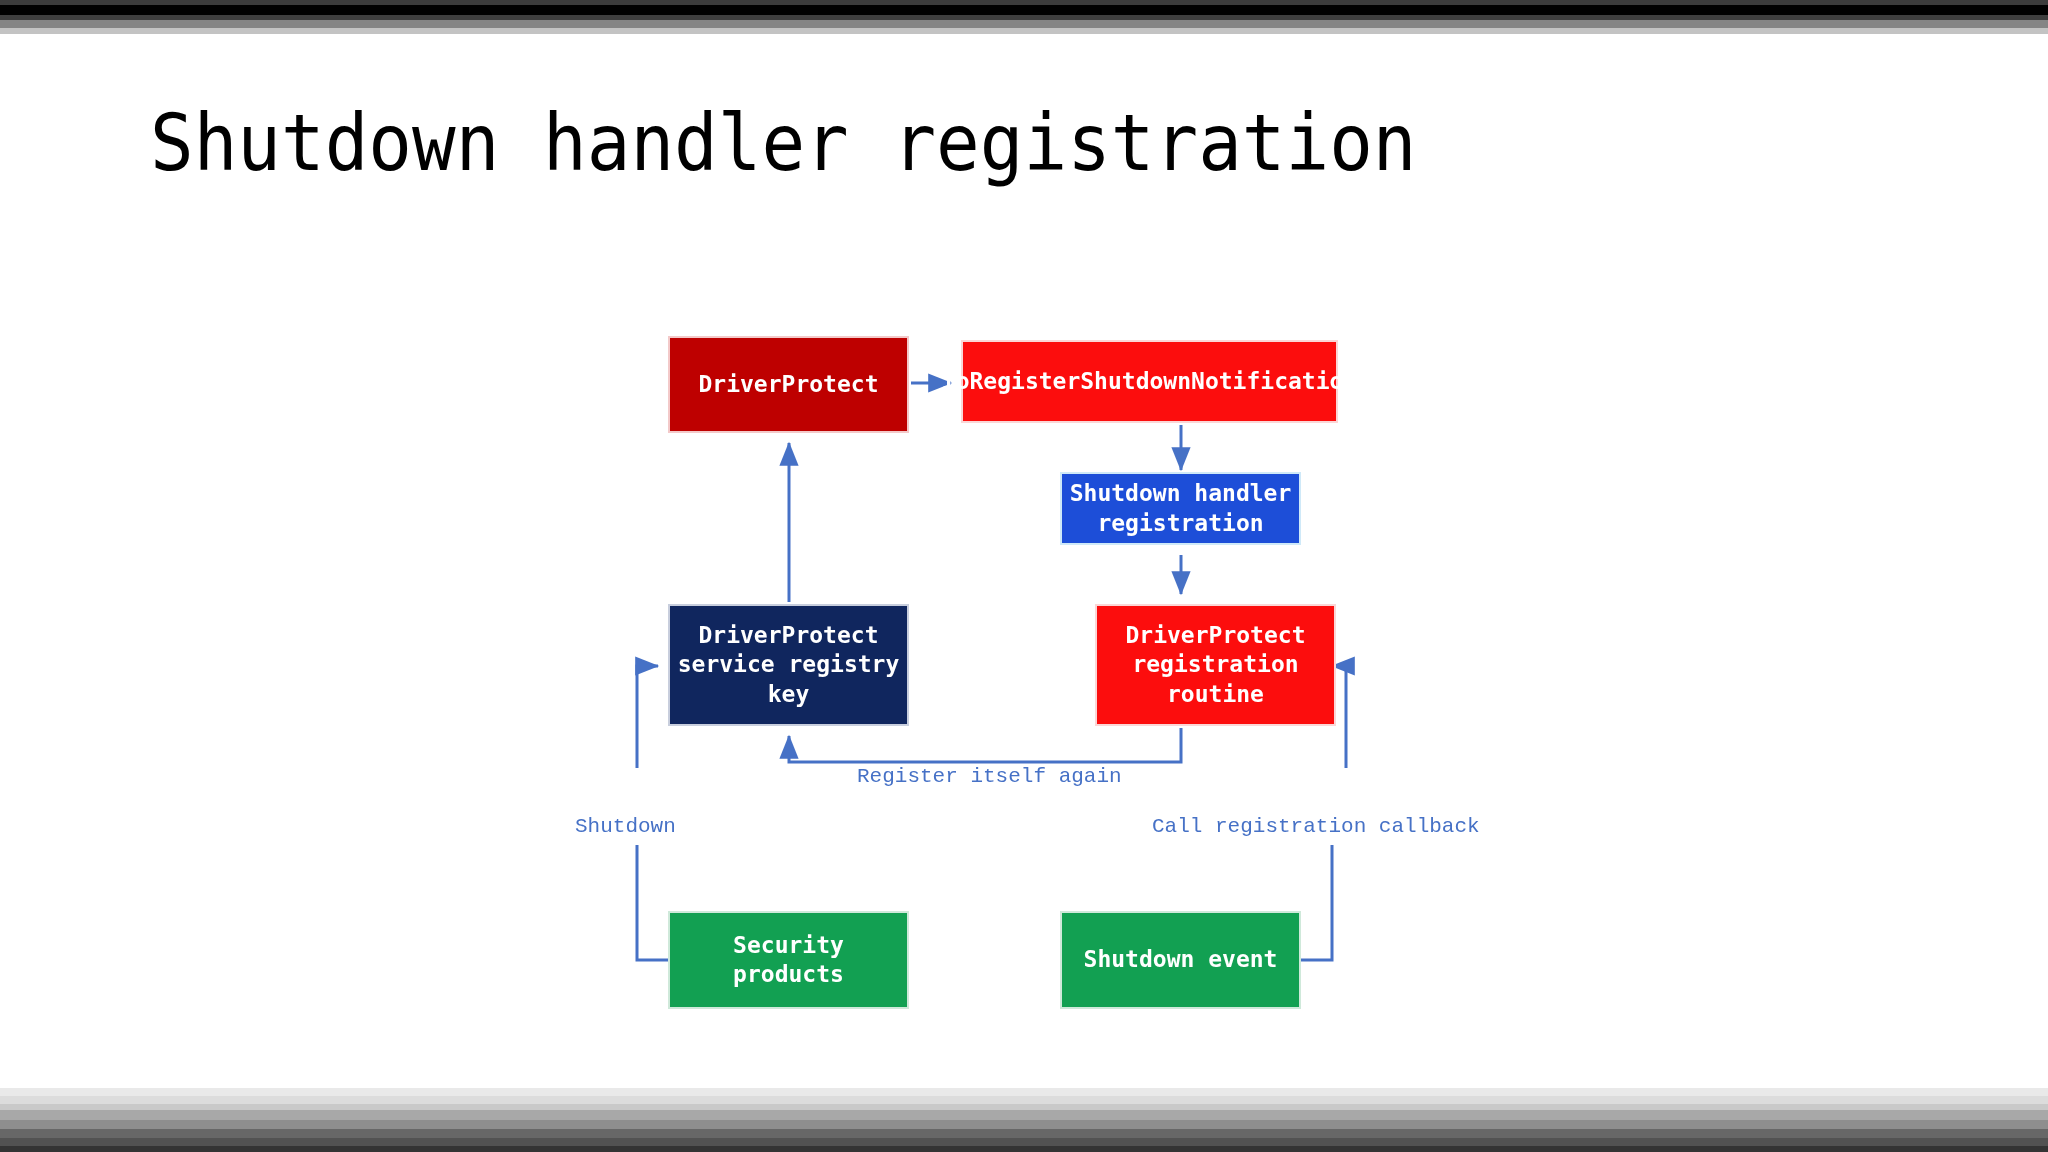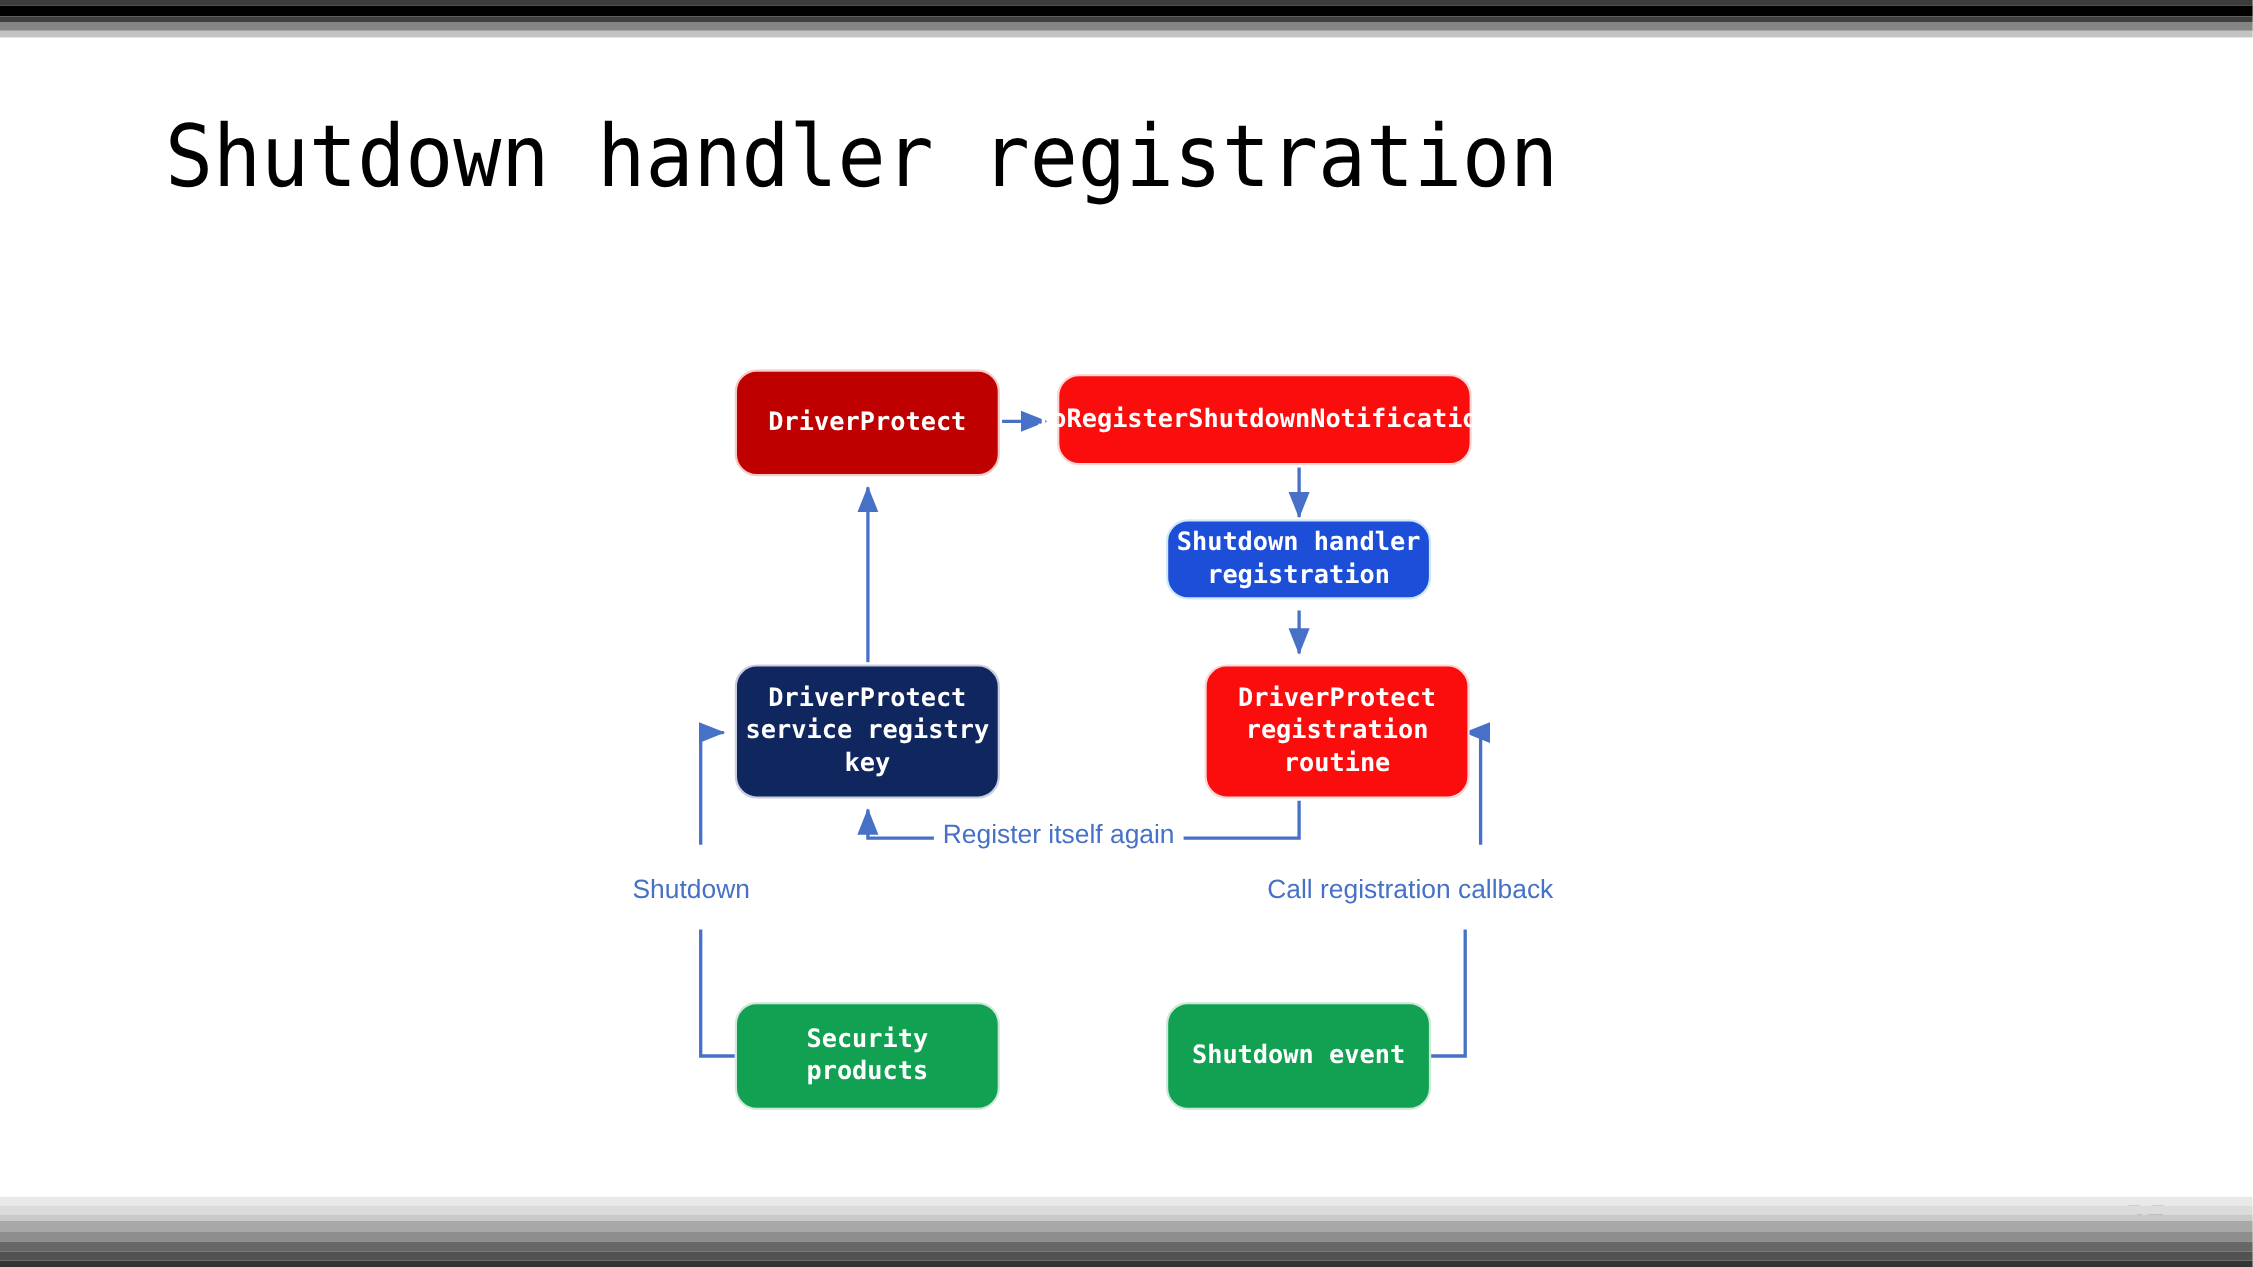--- a/index.html
+++ b/index.html
@@ -96,21 +96,20 @@
     box-sizing: border-box;
     display: flex;
     align-items: center;
     justify-content: center;
     text-align: center;
     color: #ffffff;
     font-family: "DejaVu Sans Mono", monospace;
     font-weight: bold;
     line-height: 1.28;
     z-index: 3;
-    border-radius: 20px;
   }
 
   .node-driverprotect {
     left: 668px;  top: 336px;  width: 241px; height: 97px;
     background: #be0000;
     border: 2px solid #f3c9c9;
     font-size: 23px;
   }
   .node-ioregister {
     left: 961px; top: 340px; width: 377px; height: 83px;
@@ -146,24 +145,25 @@
     left: 1060px; top: 911px; width: 241px; height: 98px;
     background: #12a052;
     border: 2px solid #cfe9da;
     font-size: 23px;
   }
 
   
   .edge-label {
     position: absolute;
     color: #4671c6;
-    font-family: Liberation Sans, sans-serif;
-    font-size: 24px;
+    font-family: Liberation Mono, monospace;
+    font-size: 21px;
     white-space: nowrap;
     z-index: 4;
+    margin-top: 20px;
   }
   .label-register-again {
     left: 849px; top: 745px;
     background: #ffffff;
     padding: 0 8px;
   }
   .label-remediate  { left: 575px; top: 795px; }
   .label-call-cb    { left: 1152px; top: 795px; }
 </style>
 </head>

